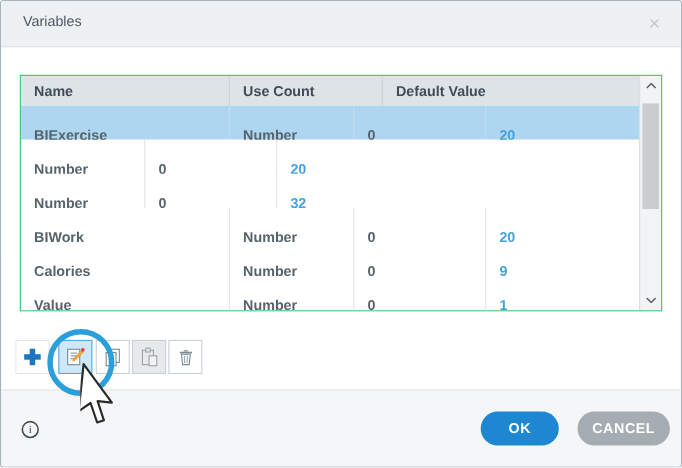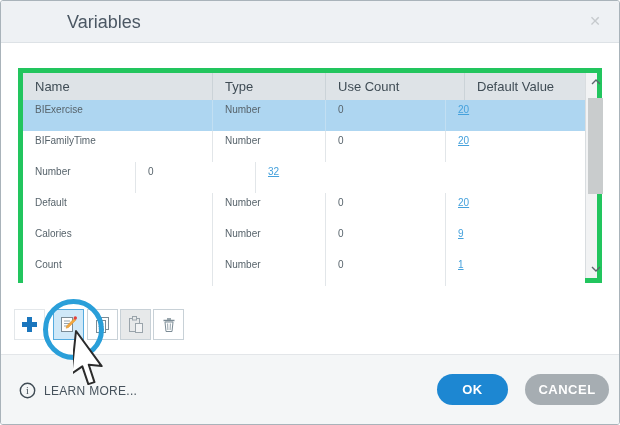--- a/index.html
+++ b/index.html
@@ -1,32 +1,32 @@
 <!DOCTYPE html>
 <html><head>
 <meta charset="utf-8">
 <style>
   html,body{margin:0;padding:0;background:#fff;}
   body{width:620px;height:425px;font-family:"Liberation Sans",sans-serif;-webkit-font-smoothing:antialiased;}
   .dialog{position:relative;width:620px;height:425px;box-sizing:border-box;border:1px solid #a9b3ba;border-radius:3px;background:#fff;overflow:hidden;}
 
   
   .titlebar{position:absolute;left:0;right:0;top:0;height:41px;background:#eef1f4;border-bottom:1px solid #dde2e6;}
-  .title{position:absolute;left:20px;top:11px;font-size:18px;color:#4b5763;margin-left:46px;}
+  .title{position:absolute;left:20px;top:11px;font-size:13px;color:#4b5763;}
   .close-btn{position:absolute;right:14px;top:10px;width:20px;height:20px;text-align:center;line-height:20px;font-size:14px;color:#c6cacd;cursor:pointer;}
 
   
-  .table{position:absolute;left:17px;top:67px;width:584px;height:215px;box-sizing:border-box;border:5px solid #22c55e;display:flex;background:#fff;}
+  .table{position:absolute;left:17px;top:67px;width:584px;height:215px;box-sizing:border-box;border:1px solid #22c55e;display:flex;background:#fff;font-weight:bold;}
   .table-main{width:562px;}
   .thead{display:flex;height:27px;background:#dee3e7;}
   .th{box-sizing:border-box;padding:6px 0 0 12px;font-size:13px;color:#3f4c55;border-right:1px solid #cbd3d8;overflow:hidden;white-space:nowrap;}
   .th:last-child{border-right:none;}
   .tr{display:flex;height:31px;background:#fff;}
   .tr.selected{background:#aed6f1;}
-  .td{box-sizing:border-box;padding:4px 0 0 12px;font-size:10px;color:#57636b;border-right:1px solid #e2e6e9;overflow:hidden;white-space:nowrap;}
+  .td{box-sizing:border-box;padding:19px 0 0 12px;font-size:13px;color:#57636b;border-right:1px solid #e2e6e9;overflow:hidden;white-space:nowrap;}
   .td:last-child{border-right:none;}
   .tr.selected .td{border-right-color:#c2dff2;}
   .c0{width:190px;}.c1{width:113px;}.c2{width:120px;}.c3{width:139px;}
   .uc-link{color:#45a1dc;text-decoration:underline;cursor:pointer;}
 
   
   .scrollbar{position:relative;width:20px;border-left:1px solid #d9dde0;background:#f2f3f4;box-sizing:border-box;}
   .sb-btn{position:absolute;left:0;width:19px;height:18px;display:flex;align-items:center;justify-content:center;cursor:pointer;}
   .sb-up{top:0;}
   .sb-down{bottom:0;}
@@ -60,56 +60,54 @@
     <div class="title">Variables</div>
     <div class="close-btn">
       <span>✕</span>
     </div>
   </div>
 
   <div class="table">
     <div class="table-main">
       <div class="thead">
         <div class="th c0">Name</div>
-        <div class="th c1">Type</div>
         <div class="th c3">Use Count</div>
         <div class="th c2">Default Value</div>
       </div>
 
       <div class="tr selected">
         <div class="td c0">BIExercise</div>
         <div class="td c1">Number</div>
         <div class="td c2">0</div>
         <div class="td c3"><span class="uc-link">20</span></div>
       </div>
       <div class="tr">
-        <div class="td c0">BIFamilyTime</div>
         <div class="td c1">Number</div>
         <div class="td c2">0</div>
         <div class="td c3"><span class="uc-link">20</span></div>
       </div>
       <div class="tr">
         <div class="td c1">Number</div>
         <div class="td c2">0</div>
         <div class="td c3"><span class="uc-link">32</span></div>
       </div>
       <div class="tr">
-        <div class="td c0">Default</div>
+        <div class="td c0">BIWork</div>
         <div class="td c1">Number</div>
         <div class="td c2">0</div>
         <div class="td c3"><span class="uc-link">20</span></div>
       </div>
       <div class="tr">
         <div class="td c0">Calories</div>
         <div class="td c1">Number</div>
         <div class="td c2">0</div>
         <div class="td c3"><span class="uc-link">9</span></div>
       </div>
       <div class="tr">
-        <div class="td c0">Count</div>
+        <div class="td c0">Value</div>
         <div class="td c1">Number</div>
         <div class="td c2">0</div>
         <div class="td c3"><span class="uc-link">1</span></div>
       </div>
     </div>
 
     <div class="scrollbar">
       <div class="sb-btn sb-up">
         <svg width="10" height="6" viewBox="0 0 10 6">
             <polyline points="1,5 5,1 9,5" fill="none" stroke="#5c666d" stroke-width="1.4"></polyline>
@@ -170,19 +168,18 @@
   <svg class="cursor" width="38" height="60" viewBox="0 0 38 60">
     <polygon transform="rotate(6 3 3)" points="3,3 3,46 13,37.5 20.8,54.5 26.7,51.9 19.2,35.2 32.2,35.2" fill="#ffffff" stroke="#2b2b2b" stroke-width="2" stroke-linejoin="round"></polygon>
   </svg>
 
   <div class="footer">
     <div class="learn">
       <svg width="17" height="17" viewBox="0 0 17 17">
         <circle cx="8.5" cy="8.5" r="7.2" fill="none" stroke="#3f4b54" stroke-width="1.4"></circle>
         <text x="8.5" y="12" text-anchor="middle" font-size="10" font-family="Liberation Serif, serif" fill="#3f4b54">i</text>
       </svg>
-      <span class="learn-label">LEARN MORE...</span>
     </div>
     <button class="btn btn-cancel">CANCEL</button>
     <button class="btn btn-ok">OK</button>
   </div>
 
 </div>
 
 </body></html>

